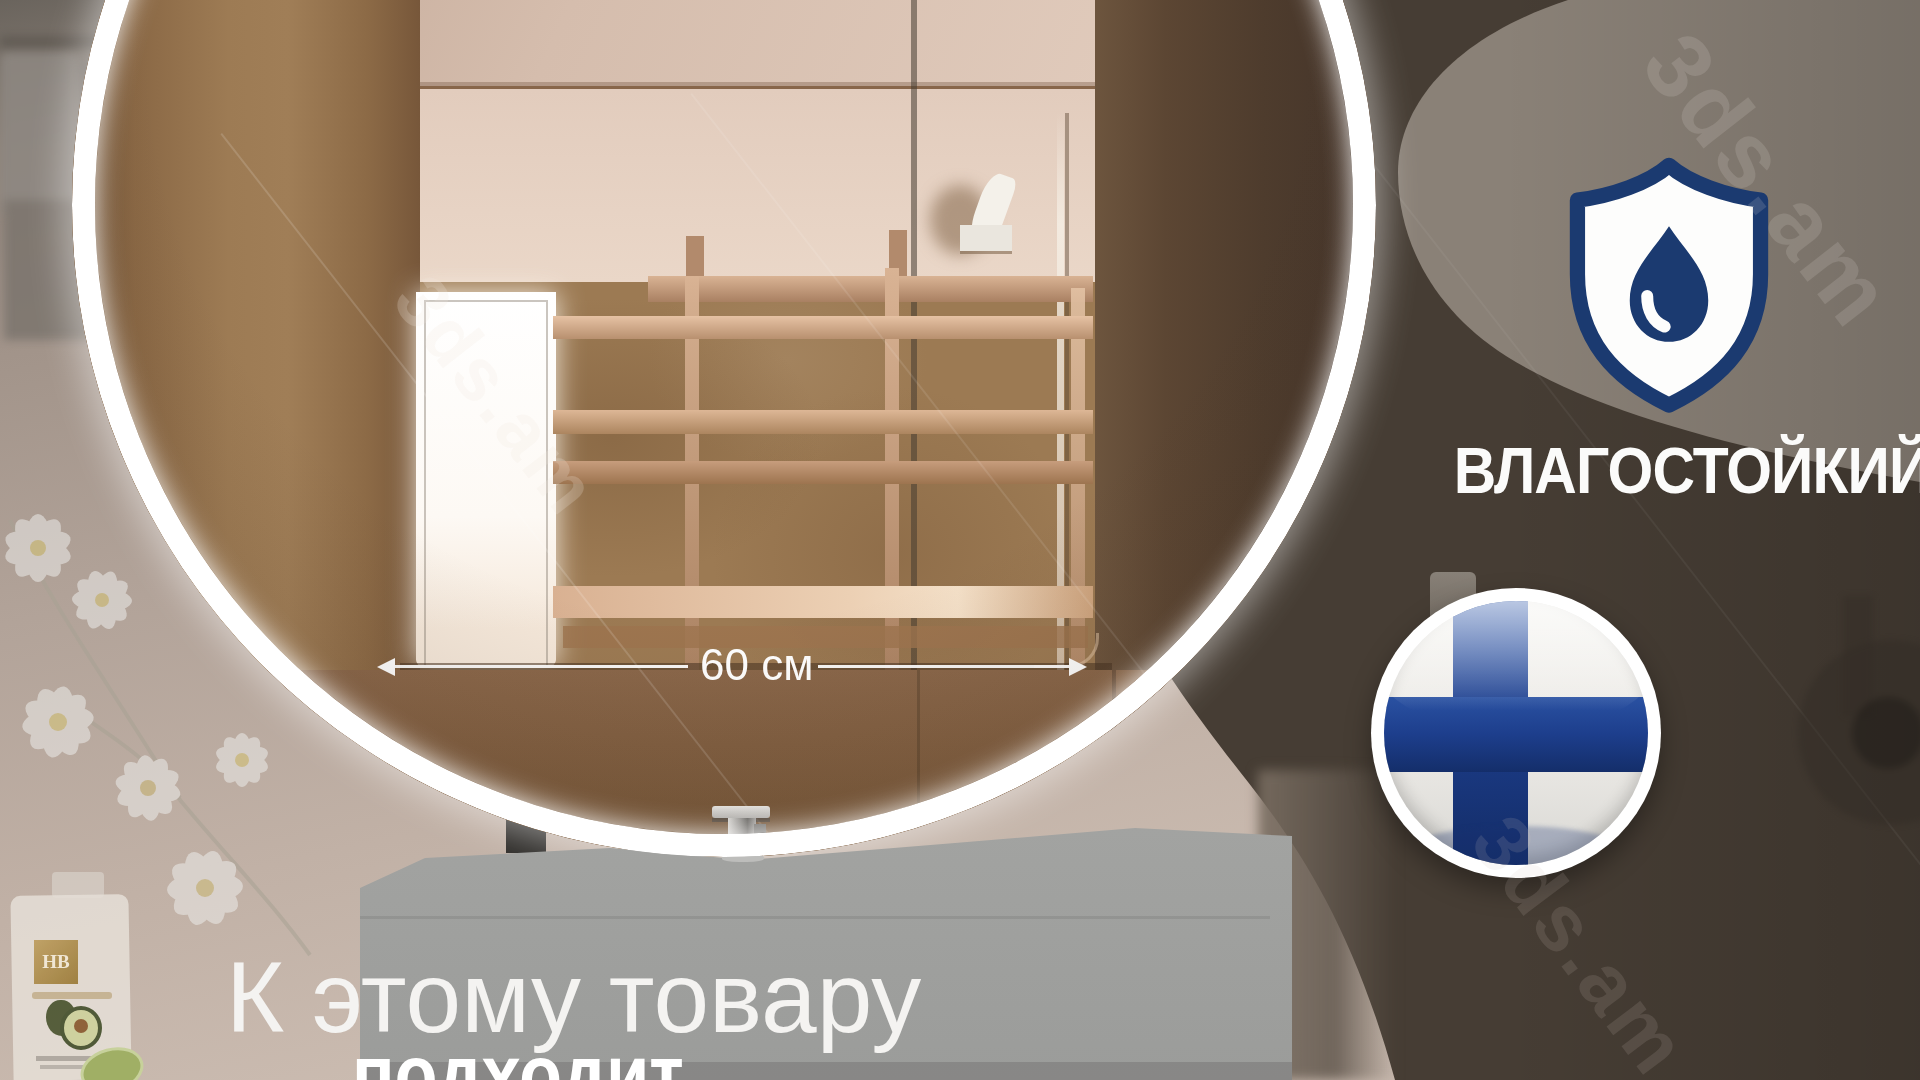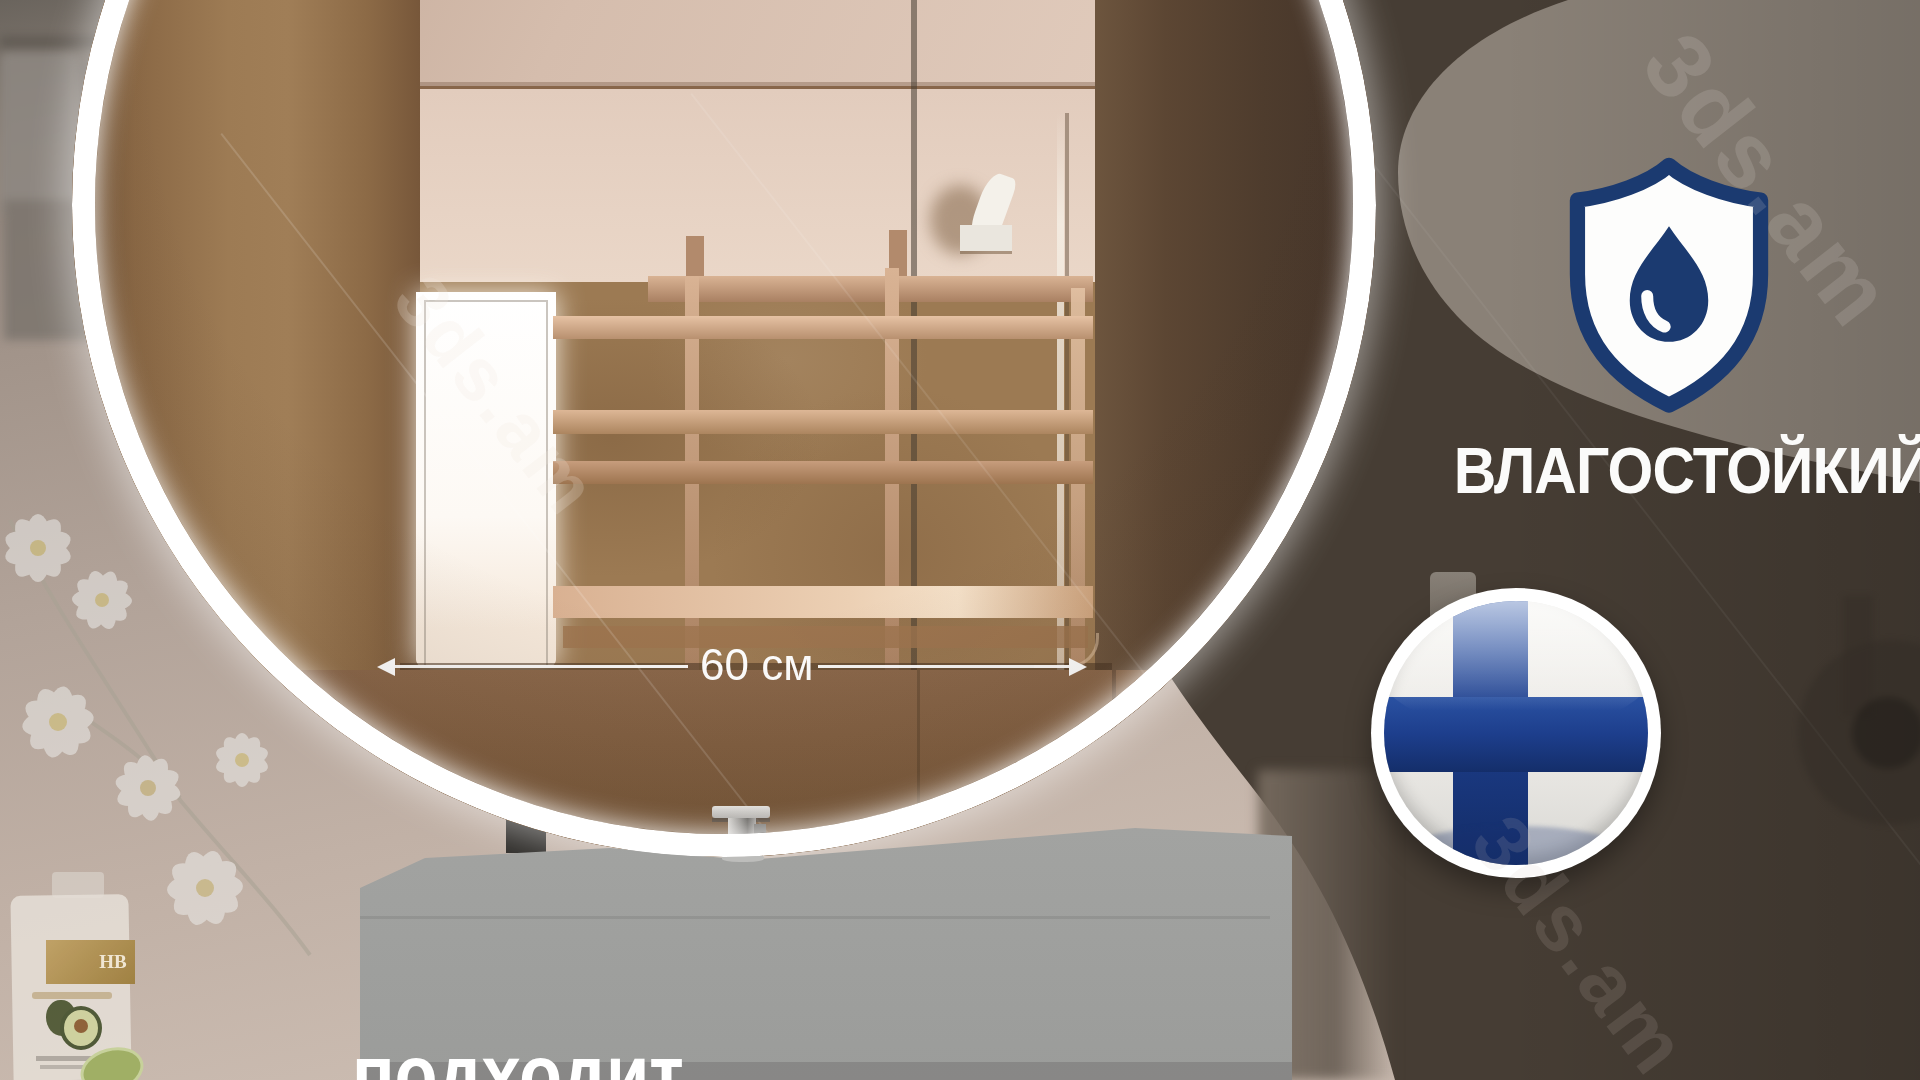--- a/index.html
+++ b/index.html
@@ -194,21 +194,21 @@
     <div class="abs" style="left:0;top:6px;width:58px;height:12px;background:linear-gradient(180deg,#f6f6f4,#c2c2c0);border-radius:3px;"></div>
     <div class="abs" style="left:0;top:18px;width:58px;height:4px;background:rgba(60,60,58,.6);"></div>
     <div class="abs" style="left:16px;top:18px;width:28px;height:40px;background:linear-gradient(90deg,#e8e8e6,#9e9e9c 45%,#6e6e6c 70%,#b0b0ae);"></div>
     <div class="abs" style="left:42px;top:24px;width:12px;height:20px;background:#7a7a78;"></div>
     <div class="abs" style="left:10px;top:54px;width:42px;height:8px;background:#bdbdbb;border-radius:40%;"></div>
   </div>
 
   <div class="abs" style="left:0;top:860px;width:220px;height:220px;opacity:.9;">
     <div class="abs" style="left:52px;top:12px;width:52px;height:26px;background:rgba(215,208,200,.8);border-radius:4px;"></div>
     <div class="abs" style="left:12px;top:35px;width:118px;height:185px;background:rgba(232,226,219,.88);border-radius:10px 10px 0 0;transform:rotate(-1deg);"></div>
-    <div class="abs" style="left:46px;top:80px;width:44px;height:44px;background:linear-gradient(135deg,#c0a060,#9c7c38);display:flex;align-items:center;justify-content:center;padding-left:45px;">
+    <div class="abs" style="left:34px;top:80px;width:44px;height:44px;background:linear-gradient(135deg,#c0a060,#9c7c38);display:flex;align-items:center;justify-content:center;">
       <span style="font-family:'Liberation Serif',serif;font-size:19px;font-weight:bold;color:#f5ecd8;">HB</span>
     </div>
     <div class="abs" style="left:32px;top:132px;width:80px;height:7px;background:rgba(170,140,80,.5);border-radius:3px;"></div>
     <div class="abs" style="left:46px;top:140px;width:60px;height:48px;">
       <div class="abs" style="left:0;top:0;width:30px;height:36px;background:#4a5530;border-radius:50% 50% 45% 55%;"></div>
       <div class="abs" style="left:14px;top:6px;width:34px;height:36px;background:#cfd49e;border:4px solid #44512c;border-radius:50%;"></div>
       <div class="abs" style="left:28px;top:19px;width:14px;height:14px;background:#8a5a2e;border-radius:50%;"></div>
     </div>
     <div class="abs" style="left:36px;top:196px;width:70px;height:5px;background:rgba(120,115,108,.5);"></div>
     <div class="abs" style="left:40px;top:205px;width:58px;height:4px;background:rgba(120,115,108,.4);"></div>
@@ -228,15 +228,16 @@
       <div class="abs" style="left:69px;top:0;width:75px;height:264px;background:linear-gradient(180deg,#2c55a8 0%,#1d3e8c 45%,#132c66 100%);"></div>
       <div class="abs" style="left:0;top:96px;width:264px;height:75px;background:linear-gradient(180deg,#2a51a2 0%,#1d3e8c 50%,#142e6a 100%);"></div>
       <div class="abs" style="left:26px;top:225px;width:212px;height:48px;border-radius:50%;background:rgba(25,50,115,.28);filter:blur(2px);"></div>
       <div class="abs" style="left:-12px;top:-18px;width:288px;height:150px;border-radius:50%;background:linear-gradient(180deg,rgba(255,255,255,.78),rgba(255,255,255,0) 85%);"></div>
     </div>
   </div>
 
   <span class="wm" style="left:1598px;top:128px;font-size:92px;color:rgba(230,224,216,.16);transform:rotate(52deg);">3ds.am</span>
   <span class="wm" style="left:1430px;top:900px;font-size:80px;color:rgba(210,200,190,.14);transform:rotate(53deg);">3ds.am</span>
 
+  <div class="caption1">К этому товару</div>
   <div class="caption2">подходит</div>
 
 </div>
 
 </body></html>

